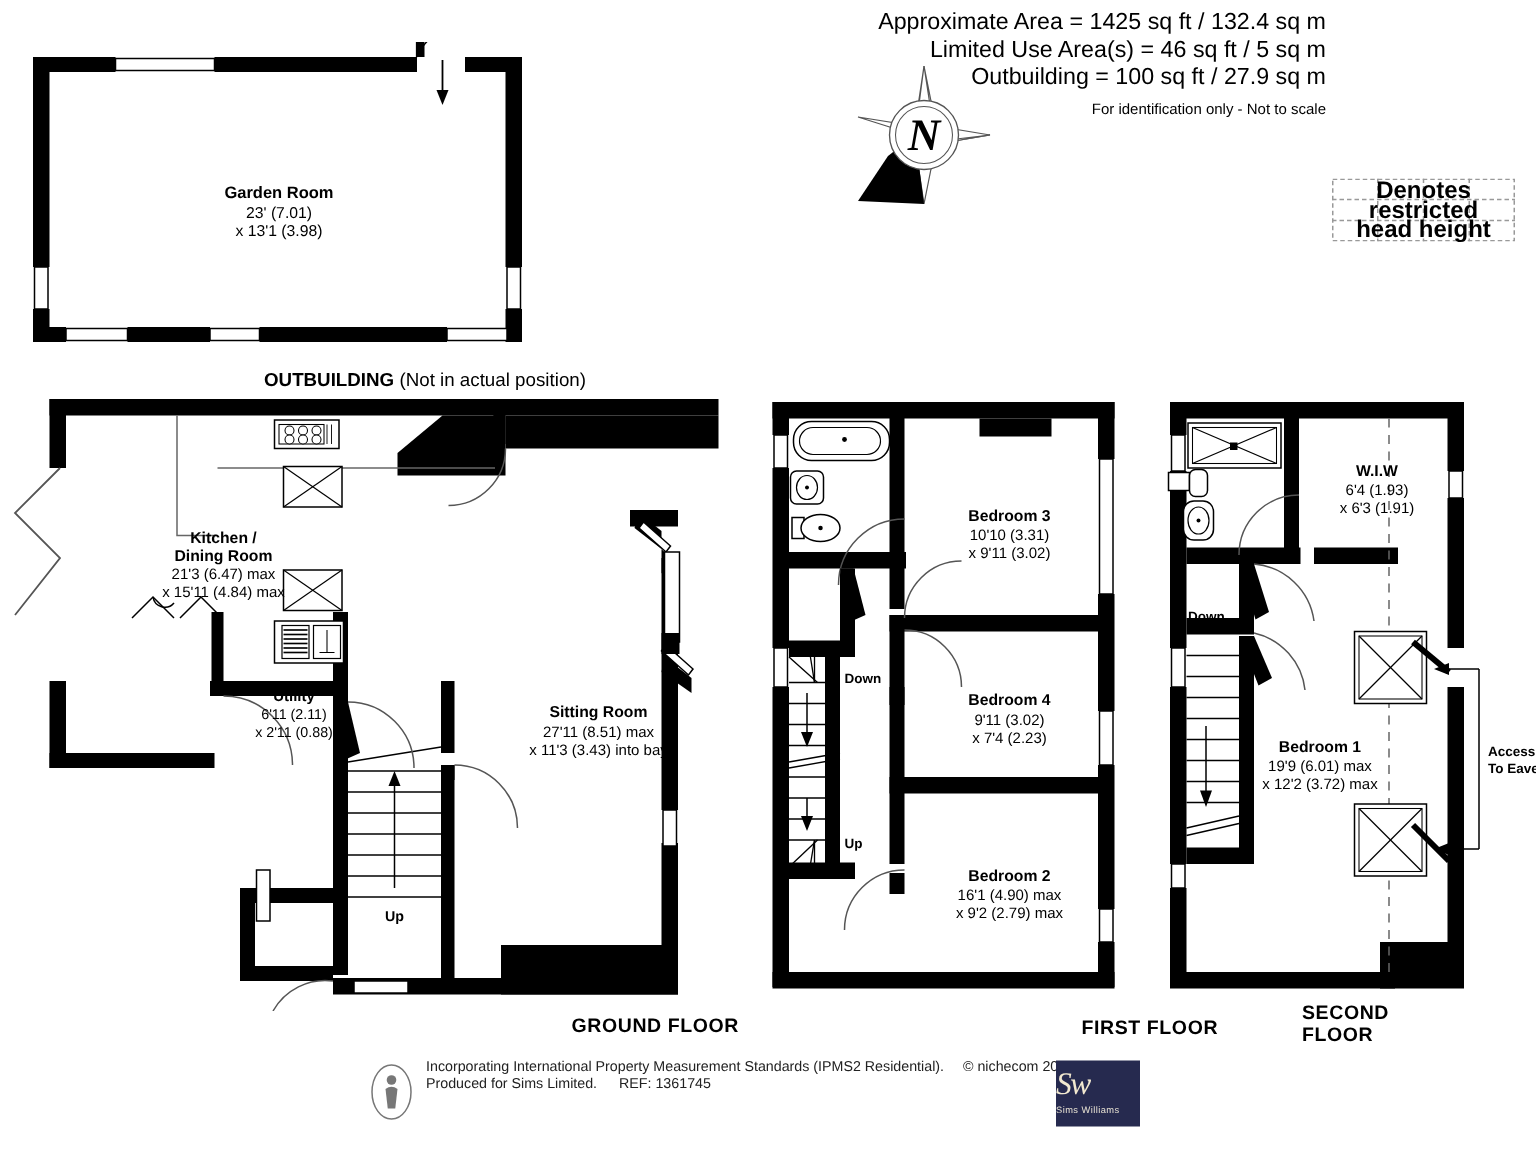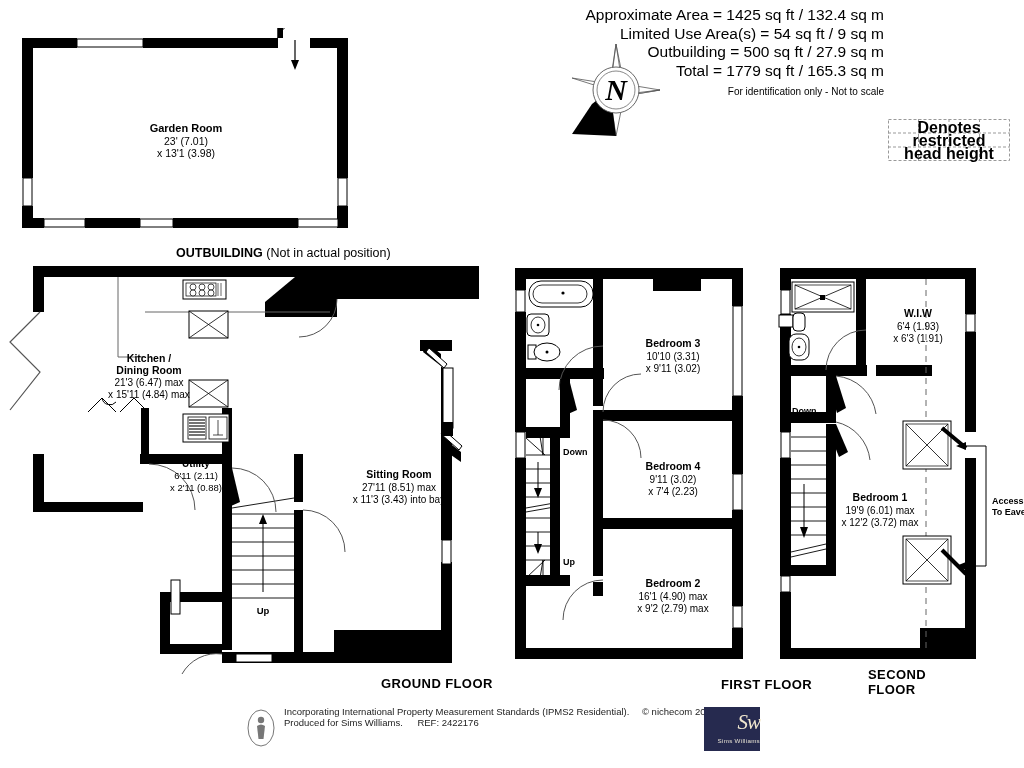--- a/index.html
+++ b/index.html
@@ -15,35 +15,34 @@
   .restricted .lbl{position:relative;z-index:3;text-align:center;
                    font-size:16px;font-weight:bold;line-height:13px;
                    background:transparent;}
   .restrictedGrid{position:absolute;left:0;top:0;width:100%;height:100%;z-index:1;}
   .floorLabel{position:absolute;font-size:13px;font-weight:bold;letter-spacing:.4px;}
   .outLabel{position:absolute;font-size:12.5px;}
   .outLabel b{font-size:12.5px;}
   .footer{position:absolute;left:246px;top:706px;width:520px;}
   .footer .txt{position:absolute;left:38px;top:0;font-size:9.5px;line-height:11.2px;color:#222;}
   .footerLogo{position:absolute;left:704px;top:707px;width:56px;height:44px;
-              background:#262a4f;color:#fff;text-align:right;}
+              background:#262a4f;color:#fff;text-align:left;}
   .footerLogo .sw{font-family:"Liberation Serif", serif;font-style:italic;
                   font-size:21px;line-height:30px;letter-spacing:-1px;color:#f2e9d0;}
   .footerLogo .nm{font-size:6.2px;line-height:8px;letter-spacing:.3px;color:#e8e3d4;}
 </style>
 </head>
 <body>
 
 <div class="page">
 
   <div class="areaBlock">
     <div>Approximate Area = 1425 sq ft / 132.4 sq m</div>
-    <div>Limited Use Area(s) = 54 sq ft / 9 sq m</div>
-    <div>Outbuilding = 500 sq ft / 27.9 sq m</div>
-    <div>Total = 1779 sq ft / 165.3 sq m</div>
+    <div>Limited Use Area(s) = 46 sq ft / 5 sq m</div>
+    <div>Outbuilding = 100 sq ft / 27.9 sq m</div>
     <div class="small">For identification only - Not to scale</div>
   </div>
 
   <div class="restricted">
     <svg class="restrictedGrid" viewBox="0 0 122 42" preserveAspectRatio="none">
       <rect x="0.5" y="0.5" width="121" height="41" fill="#fff" stroke="#999" stroke-width="1" stroke-dasharray="3,2"></rect>
       <line x1="30.5" y1="0" x2="30.5" y2="42" stroke="#999" stroke-width="1" stroke-dasharray="3,2"></line>
       <line x1="61" y1="0" x2="61" y2="42" stroke="#999" stroke-width="1" stroke-dasharray="3,2"></line>
       <line x1="91.5" y1="0" x2="91.5" y2="42" stroke="#999" stroke-width="1" stroke-dasharray="3,2"></line>
       <line x1="0" y1="14" x2="122" y2="14" stroke="#999" stroke-width="1" stroke-dasharray="3,2"></line>
@@ -516,22 +515,22 @@
       <ellipse cx="15" cy="20" rx="13" ry="18" fill="#fff" stroke="#777" stroke-width="1"></ellipse>
       <circle cx="15" cy="12" r="3.2" fill="#777"></circle>
       <path d="M11,18 q4,-3 8,0 l-1.5,13 h-5 z" fill="#777"></path>
     </svg>
     <div class="txt">
       <div>
         <span>Incorporating International Property Measurement Standards (IPMS2 Residential).</span>
         <span style="margin-left:10px;">© nichecom 2025.</span>
       </div>
       <div>
-        <span>Produced for Sims Williams.</span>
-        <span style="margin-left:12px;">REF: 2422176</span>
+        <span>Produced for Sims Limited.</span>
+        <span style="margin-left:12px;">REF: 1361745</span>
       </div>
     </div>
   </div>
 
   <div class="footerLogo">
     <div class="sw">Sw</div>
     <div class="nm">Sims Williams</div>
   </div>
 
 </div>

